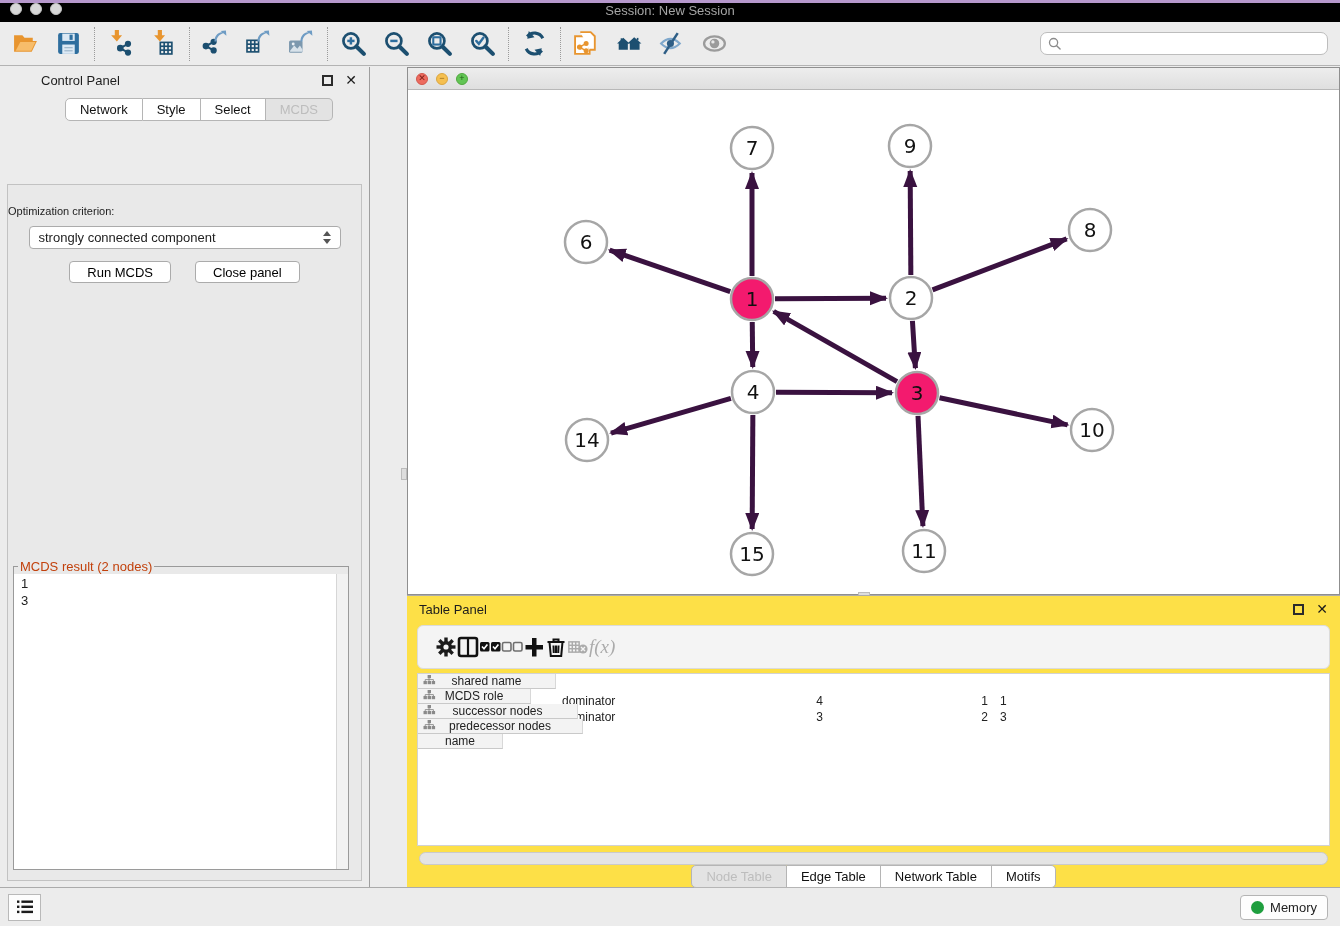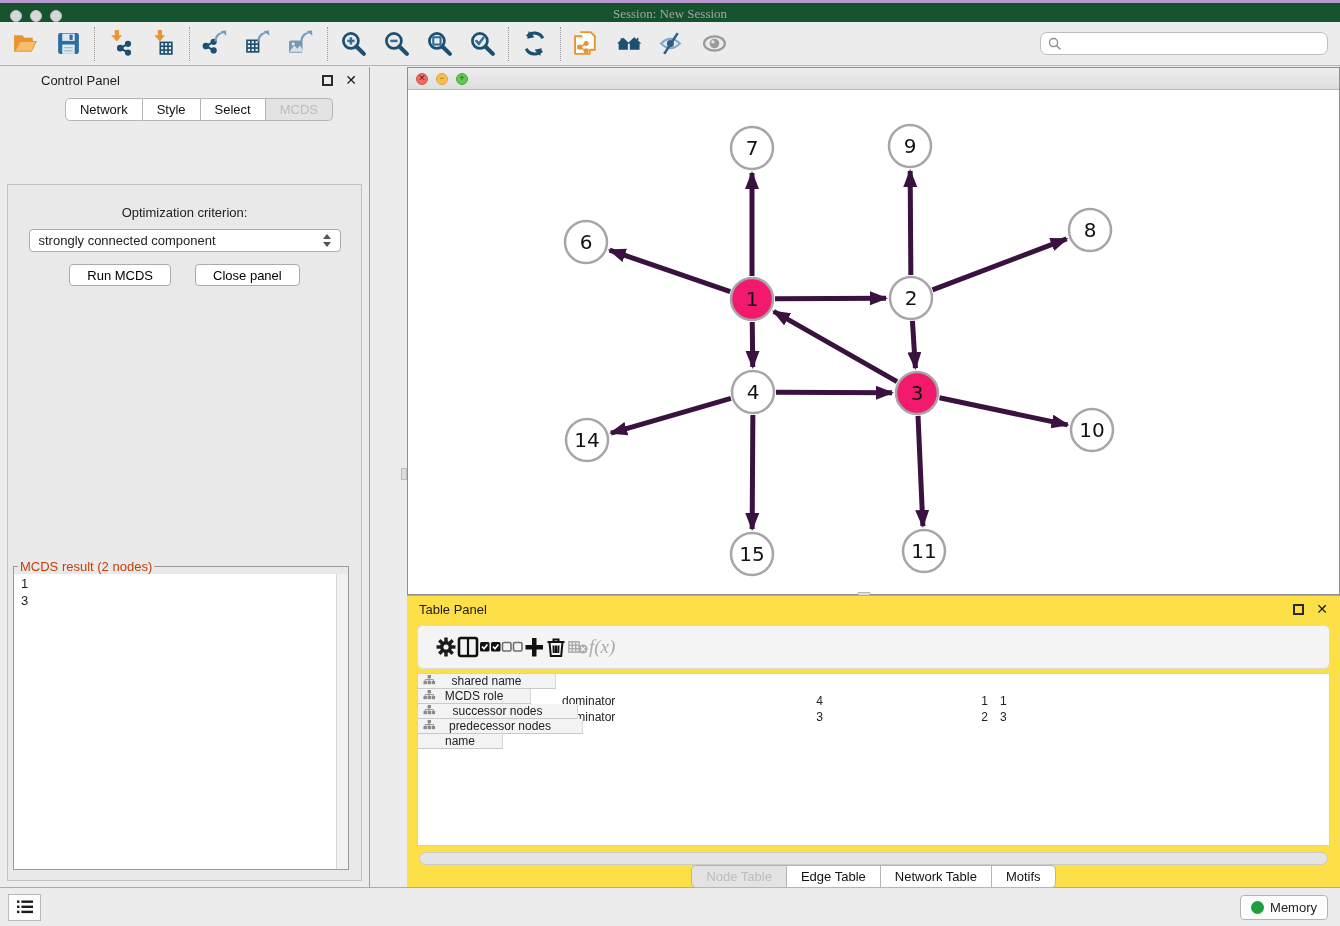--- a/index.html
+++ b/index.html
@@ -2,21 +2,21 @@
 <html><head>
 <meta charset="utf-8">
 <style>
   * { box-sizing:border-box; margin:0; padding:0; }
   html,body { width:1340px; height:926px; }
   body { font-family:"Liberation Sans","DejaVu Sans",sans-serif; font-size:13px; color:#222; background:#ECECEC; overflow:hidden; }
   #app { position:relative; width:1340px; height:926px; background:#ECECEC; }
 
   
   .purple-strip { position:absolute; top:0; left:0; right:0; height:3px; background:#B698CC; }
-  .titlebar { position:absolute; top:3px; left:0; right:0; height:19px; background:#14532d; display:flex; align-items:flex-end;font-family:Liberation Serif, serif; }
+  .titlebar { position:absolute; top:3px; left:0; right:0; height:19px; background:#000000; display:flex; align-items:flex-start; }
   .traffic { display:flex; gap:8px; margin-left:10px; }
   .light { width:12px; height:12px; border-radius:50%; display:flex; align-items:center; justify-content:center; font-size:9px; line-height:1; }
   .light.inactive { background:#D8D8D8; border:1px solid #C2C2C2; }
   .win-title { position:absolute; left:0; right:0; text-align:center; color:#A5A5A5; font-size:13px; pointer-events:none; }
 
   
   .toolbar { position:absolute; top:22px; left:0; right:0; height:44px; border-bottom:1px solid #B3B3B3; display:flex; align-items:center; padding-left:12px; background:#ECECEC; }
   .tb-group { display:flex; align-items:center; gap:16px; }
   .tb-sep { height:34px; border-left:1px dotted #9A9A9A; margin:0 12px; }
   .tb-icon { width:27px; height:27px; display:flex; align-items:center; justify-content:center; cursor:pointer; }
@@ -37,21 +37,21 @@
 
   
   .seg { display:flex; justify-content:center; position:relative; z-index:2; }
   .seg .seg-btn { border:1px solid #B5B5B5; border-left:none; background:#fff; padding:3px 14px; font-size:13px; font-family:inherit; cursor:pointer; color:#111; }
   .seg .seg-btn:first-child { border-left:1px solid #B5B5B5; border-radius:5px 0 0 5px; }
   .seg .seg-btn:last-child { border-radius:0 5px 5px 0; }
   .seg .seg-btn.active { background:#E3E3E3; color:#BDBDBD; }
 
   
   .cp-content { position:absolute; top:117px; left:7px; right:7px; bottom:6px; background:#E9E9E9; border:1px solid #C2C2C2; }
-  .opt-label { text-align:center; margin-top:20px; font-size:13px; }
+  .opt-label { text-align:left; margin-top:20px; font-size:11px; }
   .combo { width:312px; height:23px; margin:9px auto 0 auto; background:#fff; border:1px solid #ABABAB; border-radius:4px; display:flex; align-items:center; padding:0 9px; cursor:pointer; }
   .combo .combo-text { flex:1; font-size:13px; }
   .combo .spinner { display:flex; flex-direction:column; gap:3px; }
   .combo .spinner i { display:block; width:0; height:0; border-left:4px solid transparent; border-right:4px solid transparent; }
   .combo .spinner .up { border-bottom:5px solid #555; }
   .combo .spinner .dn { border-top:5px solid #555; }
   .btn-row { display:flex; justify-content:center; gap:24px; margin-top:12px; }
   .aqua-btn { background:#fff; border:1px solid #ABABAB; border-radius:4px; height:22px; padding:0 17px; font-size:13px; font-family:inherit; cursor:pointer; }
   .result-fieldset { position:absolute; top:374px; left:5px; right:12px; bottom:10px; border:1px solid #9A9A9A; }
   .result-fieldset legend { font-size:13px; padding:0 2px; margin-left:4px; color:#c2410c; }

